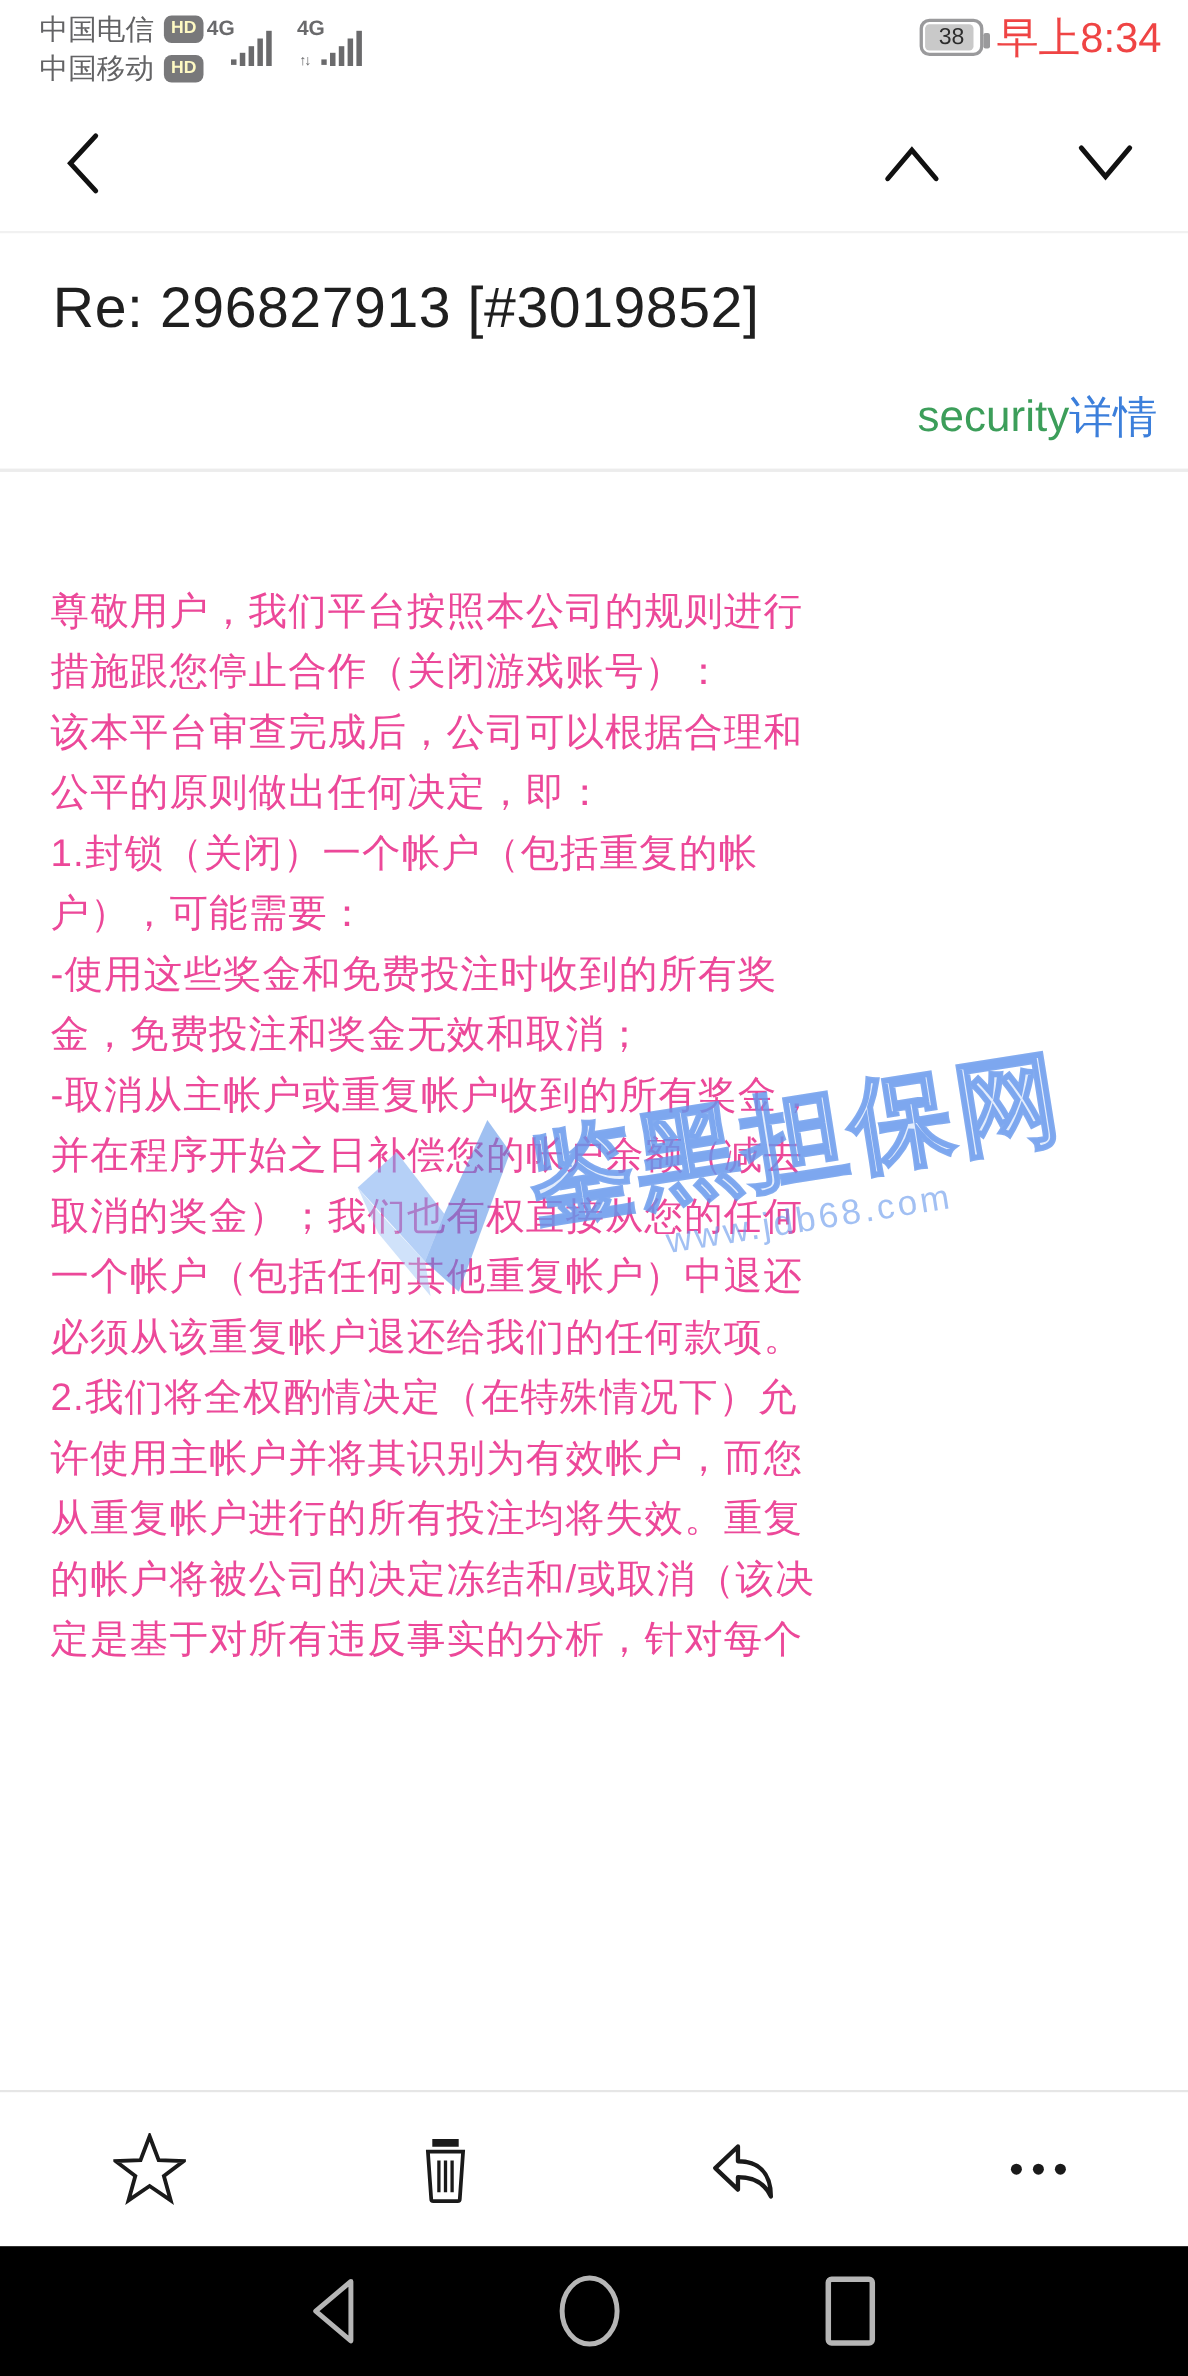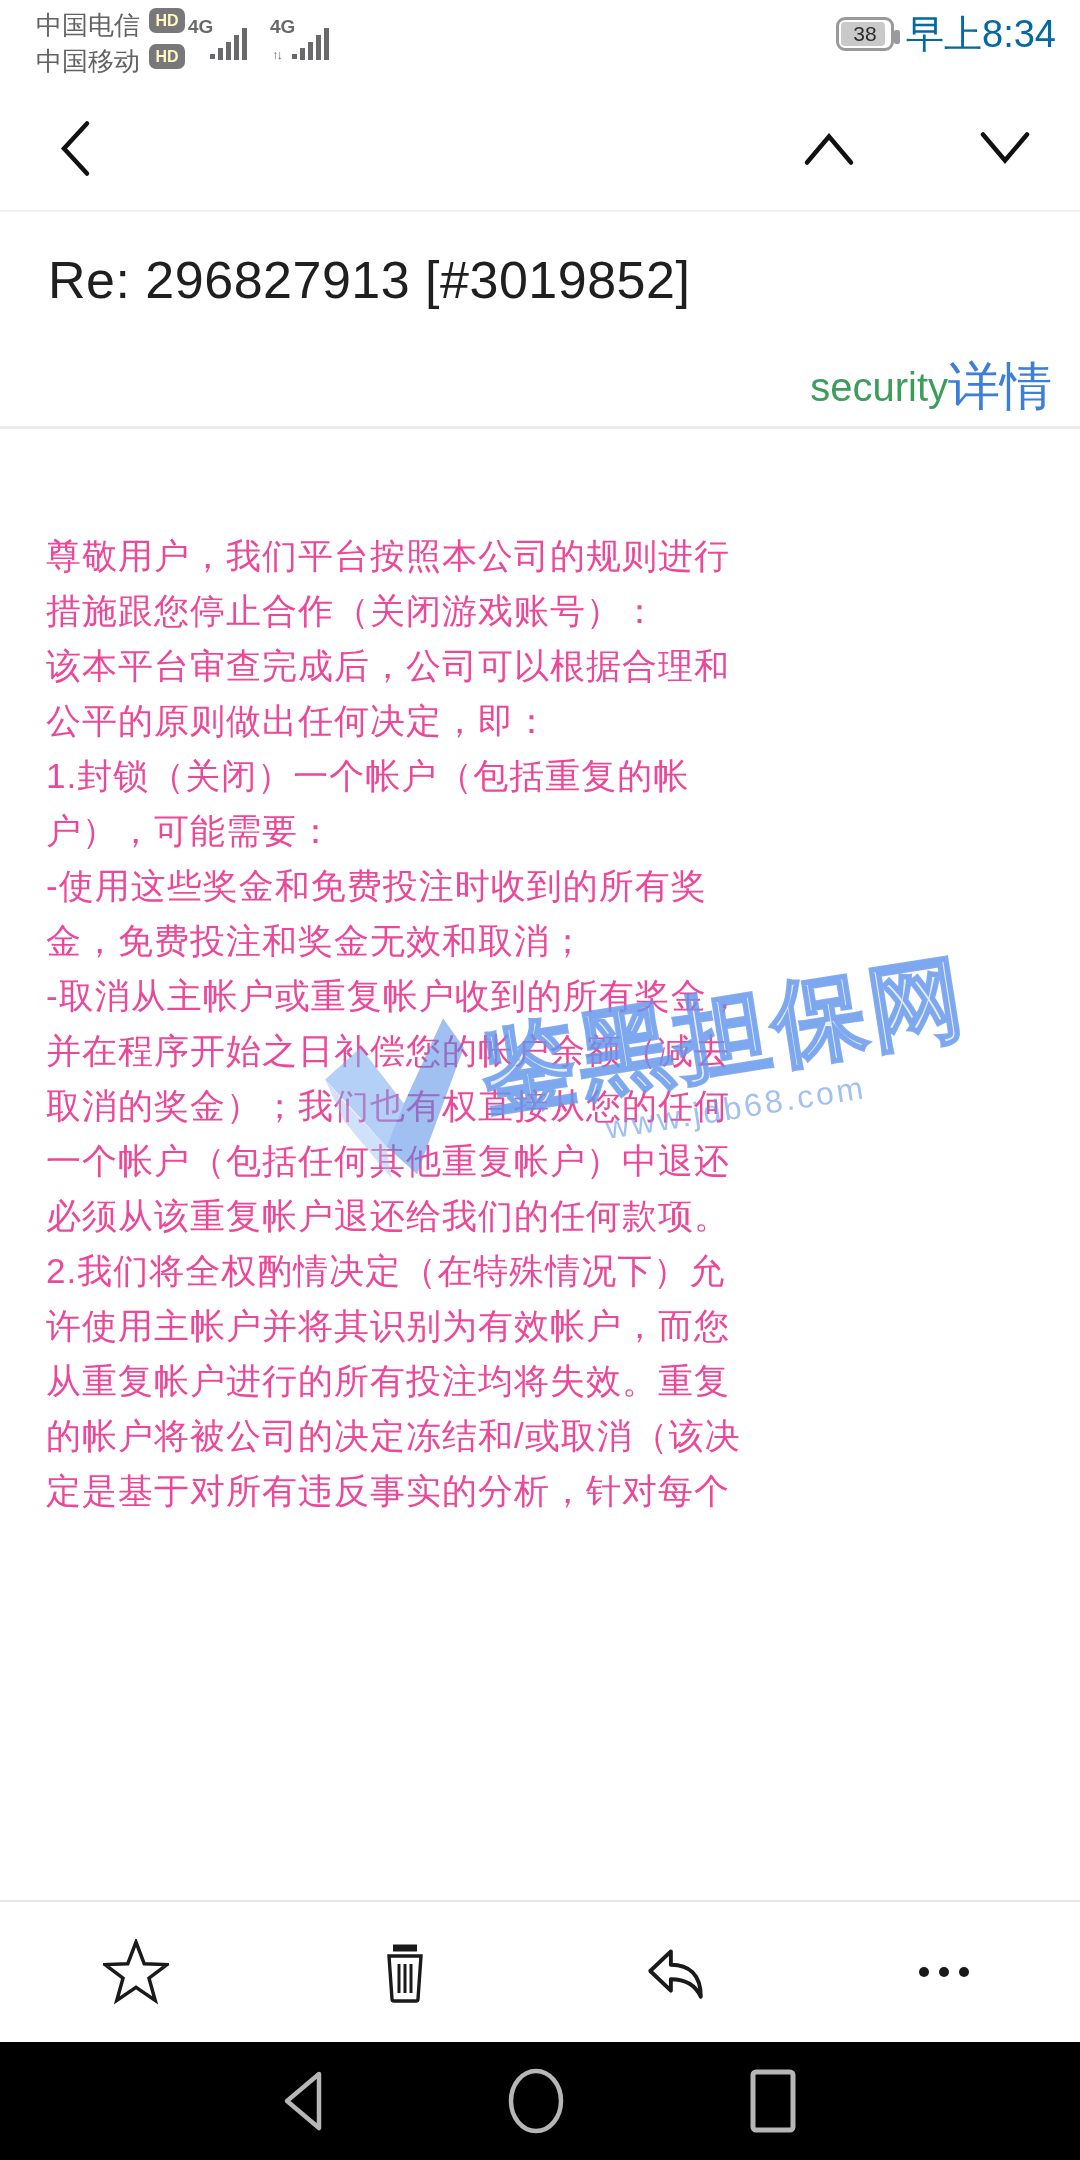--- a/index.html
+++ b/index.html
@@ -3,46 +3,46 @@
 <meta charset="utf-8">
 <style>
   * { margin:0; padding:0; box-sizing:border-box; }
   html,body { background:#ffffff; }
   body { font-family:"Liberation Sans", sans-serif; }
   .screen { position:relative; width:1080px; height:2160px; background:#ffffff; overflow:hidden; margin:0 auto; }
 
   
   .status-bar { position:absolute; top:0; left:0; right:0; height:90px; color:#5b5b5d; }
   .carriers { position:absolute; left:36px; top:8px; }
-  .carrier-row { display:flex; height:36px; font-size:26px; color:#636365; }
+  .carrier-row { display:flex; align-items:center; height:36px; font-size:26px; color:#636365; }
   .hd-badge { display:inline-flex; align-items:center; justify-content:center; width:36px; height:25px; margin-left:9px; background:#78787a; color:#fef9c3; font-size:16px; font-weight:bold; border-radius:7px; letter-spacing:0; }
   .signals { position:absolute; left:188px; top:16px; display:flex; gap:20px; }
   .sig { position:relative; width:62px; height:46px; }
   .sig-label { position:absolute; left:0; top:0; font-size:19px; font-weight:bold; color:#6a6a6c; }
   .sig-arrows { position:absolute; left:2px; bottom:0; font-size:13px; color:#6a6a6c; letter-spacing:-2px; }
   .sig svg { position:absolute; right:0; bottom:2px; }
   .status-right { position:absolute; right:24px; top:12px; display:flex; align-items:center; gap:12px; height:44px; }
   .battery { position:relative; width:58px; height:34px; border:3px solid #9a9a9c; border-radius:9px; background:#ffffff; }
   .battery-fill { position:absolute; left:2px; top:2px; bottom:2px; width:85%; background:#c9c9c9; border-radius:4px; }
   .battery-num { position:absolute; inset:0; display:flex; align-items:center; justify-content:center; font-size:21px; color:#2c2c2c; }
   .battery-nub { position:absolute; right:-9px; top:10px; width:6px; height:14px; background:#9a9a9c; border-radius:2px; }
-  .clock { font-size:38px; color:#0369a1; }
+  .clock { font-size:38px; color:#ef4444; }
 
   
   .nav-bar { position:absolute; top:90px; left:0; right:0; height:122px; background:#ffffff; border-bottom:2px solid #f1f1f1; }
   .nav-btn { position:absolute; top:50%; transform:translateY(-50%); background:none; border:none; padding:6px; cursor:pointer; }
   .nav-back { left:52px; }
   .nav-up { left:796px; }
   .nav-down { left:972px; }
 
   
   .subject { position:absolute; left:48px; top:250px; font-size:52px; color:#1f1f1f; letter-spacing:0.5px; }
   .sender-row { position:absolute; left:48px; right:28px; top:352px; display:flex; justify-content:flex-end; align-items:center; }
   .sender { font-size:40px; color:#3c9e5a; }
-  .details-link { font-size:52px; color:#3c7fdb; background:none; border:none; cursor:pointer; }
+  .details-link { font-size:40px; color:#3c7fdb; background:none; border:none; cursor:pointer; }
   .header-divider { position:absolute; left:0; right:0; top:426px; height:3px; background:#ececec; }
 
   
   .mail-body { position:absolute; left:46px; top:528px; font-size:35px; line-height:55px; color:#ec4899; letter-spacing:1px; white-space:pre; }
 
   
   .watermark { position:absolute; left:318px; top:972px; width:720px; display:flex; align-items:center; gap:14px; transform:rotate(-9deg); pointer-events:none; }
   .wm-text-col { display:flex; flex-direction:column; align-items:center; }
   .wm-title { font-size:94px; font-weight:bold; letter-spacing:4px; color:rgba(125,170,240,0.22); -webkit-text-stroke:2.5px rgba(100,150,235,0.8); }
   .wm-url { margin-top:-8px; font-size:32px; letter-spacing:3px; color:rgba(100,150,235,0.6); }

